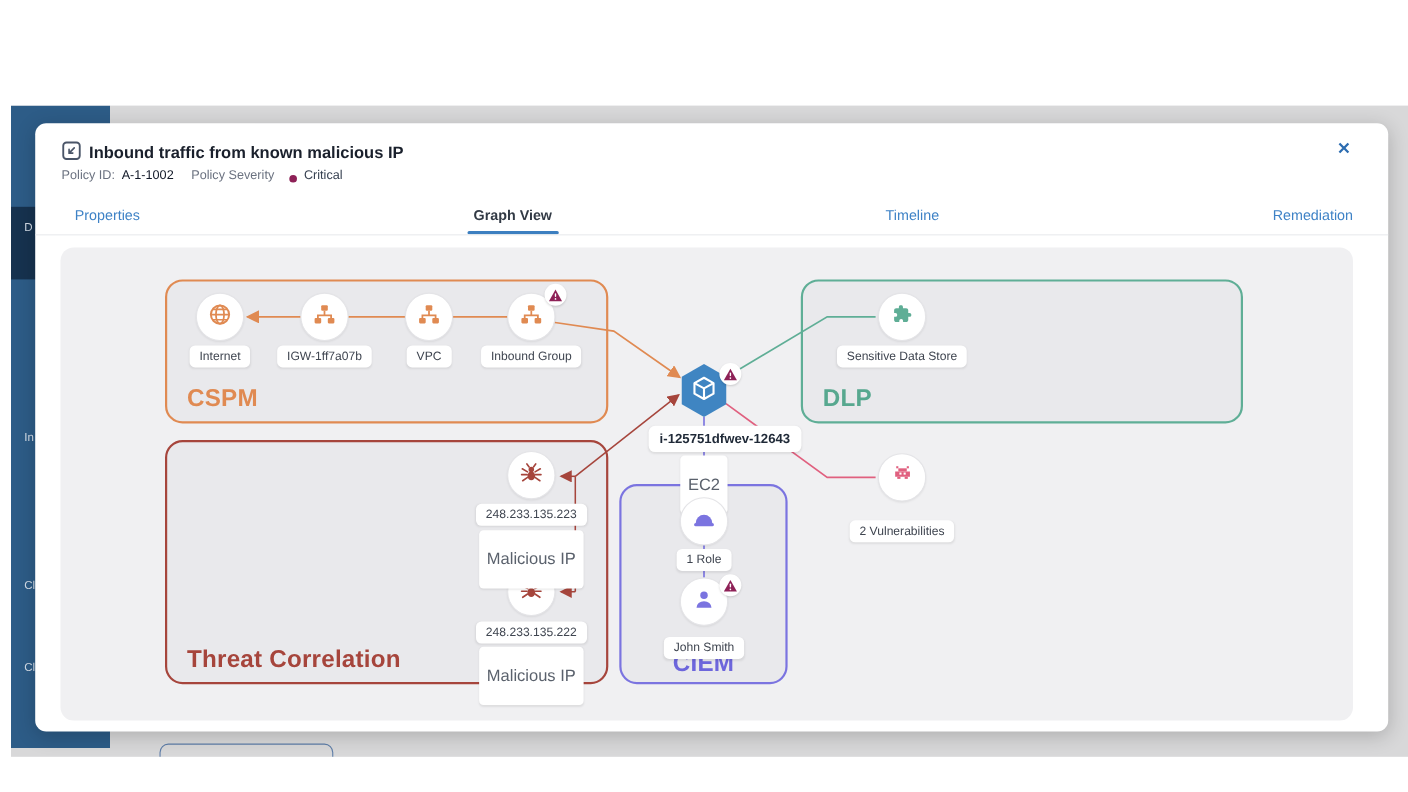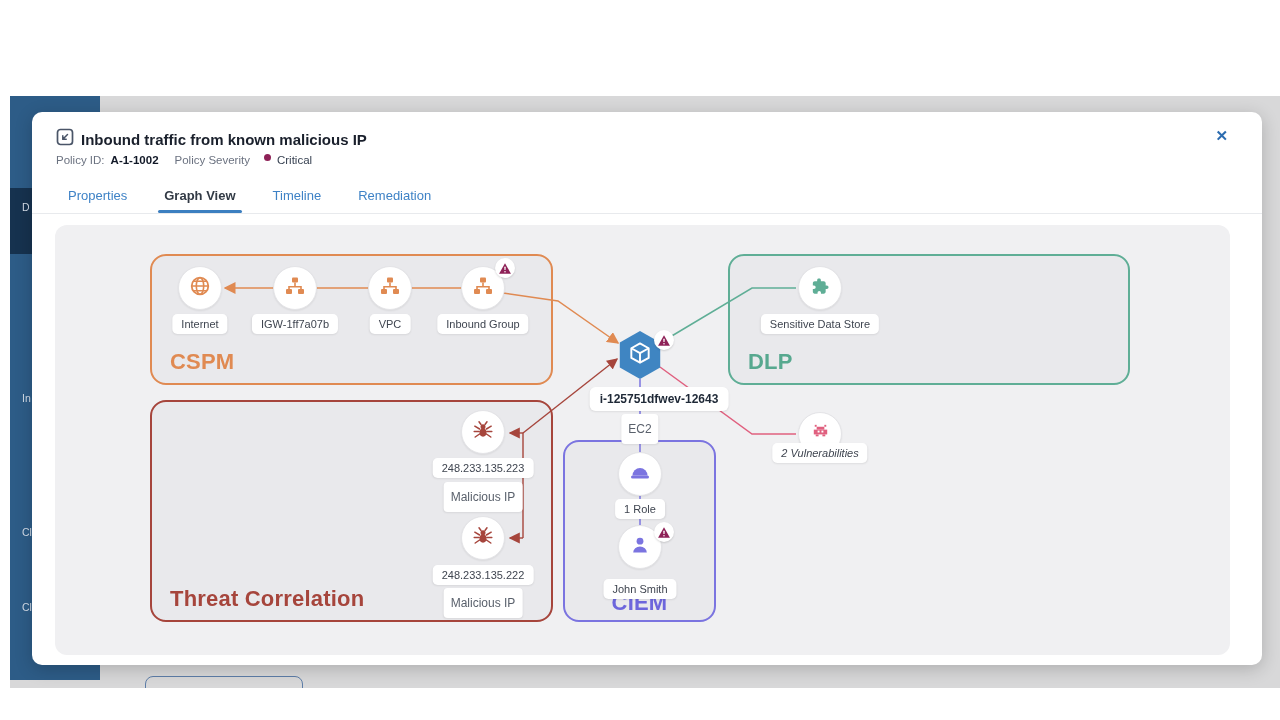--- a/index.html
+++ b/index.html
@@ -11,25 +11,25 @@
   .sidebar { position:absolute; left:0; top:0; width:90px; height:584px; background:#2d5c87; }
   .sidebar-active-block { position:absolute; left:0; top:92px; width:90px; height:66px; background:#16324f; }
   .sb-item { position:absolute; left:12px; color:#d4dde8; font-size:10.5px; }
   .ghost-button { position:absolute; left:135px; top:580px; width:158px; height:24px; border:1.5px solid #5d7da8; border-radius:8px; background:transparent; }
 
   
   .modal { position:absolute; left:32px; top:112px; width:1230px; height:553px; background:#fff; border-radius:10px; box-shadow:0 4px 18px rgba(0,0,0,0.2); }
   .modal-header { position:absolute; left:24px; top:16px; display:flex; align-items:center; gap:7px; }
   .modal-title { font-size:15px; font-weight:bold; color:#1a202c; }
   .close-btn { position:absolute; right:34px; top:16px; font-size:15px; font-weight:bold; color:#2c6cb0; cursor:pointer; line-height:1; }
-  .policy-row { position:absolute; left:24px; top:42px; display:flex; align-items:flex-start; gap:6px; font-size:11.5px; color:#6b7280; }
-  .policy-id { font-weight:bold; color:#111827; }
+  .policy-row { position:absolute; left:24px; top:42px; display:flex; align-items:flex-end; gap:6px; font-size:11.5px; color:#6b7280; }
+  .policy-id { font-weight:normal; color:#111827; }
   .sev-dot { width:7px; height:7px; border-radius:50%; background:#8E2157; margin-left:8px; }
   .sev-value { color:#374151; }
-  .tabs { position:absolute; left:36px; top:76px; right:32px; display:flex; gap:37px; border-bottom:0; }
+  .tabs { position:absolute; left:36px; top:76px; right:32px; display:flex; gap:37px; border-bottom:0;justify-content:space-between; }
   .tab { font-size:13px; color:#3e82c6; padding-bottom:10px; position:relative; cursor:pointer; }
   .tab.active { color:#323a45; font-weight:bold; }
   .tab.active::after { content:""; position:absolute; left:-6px; right:-6px; bottom:0; height:3px; background:#3c7fc0; border-radius:2px; }
   .tab-divider { position:absolute; left:0; top:101px; width:1230px; height:1px; background:#e8eaed; }
 
   
   .canvas { position:absolute; left:23px; top:113px; width:1175px; height:430px; background:#f0f0f2; border-radius:12px; }
   .gbox { position:absolute; border-radius:16px; background:#e9e9ec; border:2px solid; }
   .box-cspm   { left:95px;  top:29px;  width:403px; height:131px; border-color:#E08A52; }
   .box-dlp    { left:673px; top:29px;  width:402px; height:131px; border-color:#5FAE96; }
@@ -43,21 +43,21 @@
   .t-ciem   { left:0; right:0; bottom:4px; text-align:center; color:#6D66DC; }
   .t-vuln   { left:34px; bottom:8px;  color:#E0607F; }
 
   .edges { position:absolute; left:0; top:0; }
 
   .node { position:absolute; width:44px; height:44px; border-radius:50%; background:#fff; border:1px solid #e4e4e7; box-shadow:0 1px 2px rgba(0,0,0,0.07); display:flex; align-items:center; justify-content:center; cursor:pointer; }
   .hex { position:absolute; left:561px; top:104px; width:48px; height:52px; cursor:pointer; }
   .badge { position:absolute; width:20px; height:20px; border-radius:50%; background:#fff; box-shadow:0 1px 2px rgba(0,0,0,0.15); display:flex; align-items:center; justify-content:center; }
 
   .pill { position:absolute; transform:translateX(-50%); background:#fff; border-radius:5px; padding:4px 9px; font-size:11px; color:#3f4550; white-space:nowrap; box-shadow:0 1px 2px rgba(0,0,0,0.08); }
-  .pill-sub { padding:8px 7px; font-size:12px; color:#5a616c; border-radius:4px; }
+  .pill-sub { padding:18px 7px; font-size:15px; color:#5a616c; border-radius:4px; }
   .pill-main { font-size:12px; font-weight:bold; color:#1f2937; padding:5px 10px; border-radius:6px;margin-left:19px; }
 </style>
 </head>
 <body>
 
 <div class="screen">
 
   <div class="app-bg">
     <div class="sidebar">
       <div class="sidebar-active-block"></div>
@@ -260,17 +260,17 @@
                 <rect x="16" y="4" width="2" height="2"></rect>
                 <rect x="8" y="6" width="8" height="3"></rect>
                 <rect x="5" y="9" width="14" height="5"></rect>
                 <rect x="7" y="14" width="3" height="2"></rect>
                 <rect x="14" y="14" width="3" height="2"></rect>
               </g>
               <rect x="9" y="10" width="2" height="2" fill="#fff"></rect>
               <rect x="13" y="10" width="2" height="2" fill="#fff"></rect>
             </svg></span>
       </div>
-      <div class="pill" style="left:765px;top:218px;font-style:italic;">2 Vulnerabilities</div>
+      <div class="pill" style="left:765px;top:248px;">2 Vulnerabilities</div>
 
     </div>
   </div>
 </div>
 
 </body></html>

